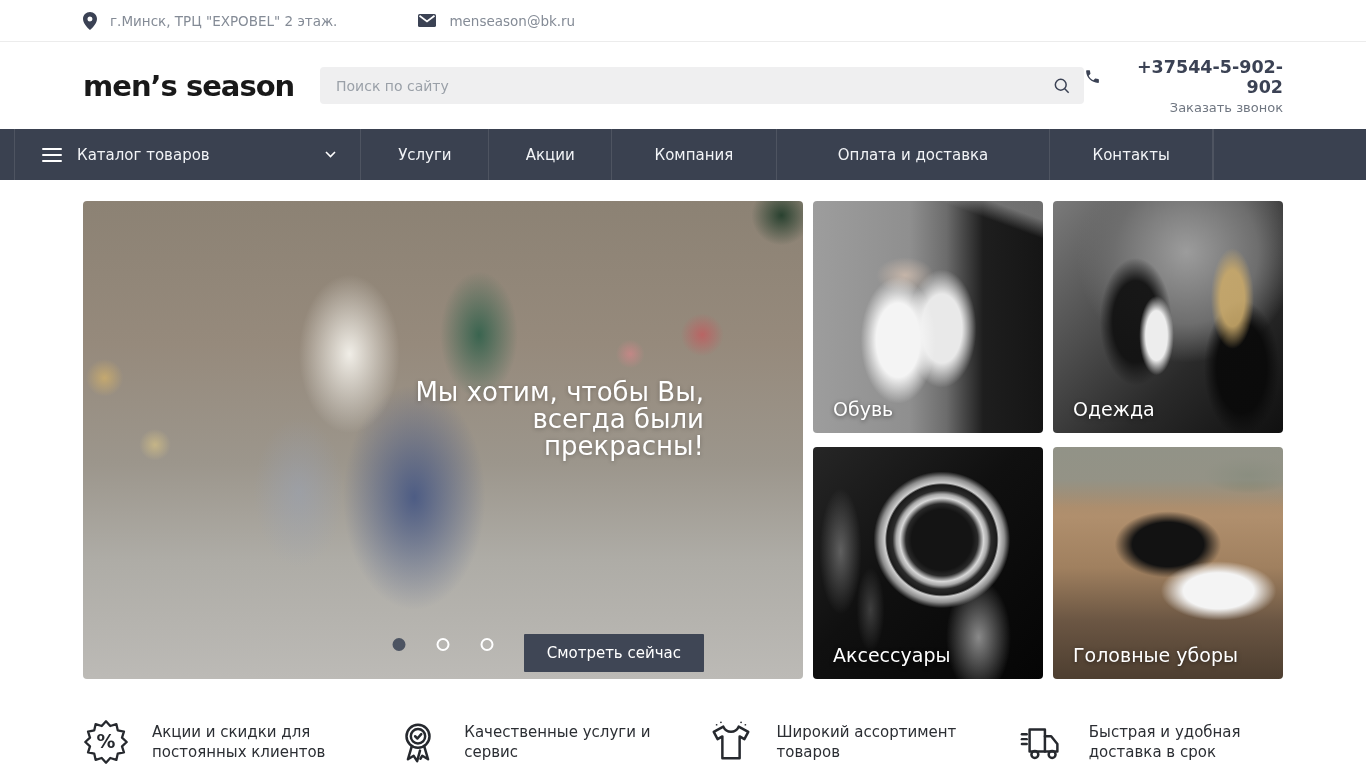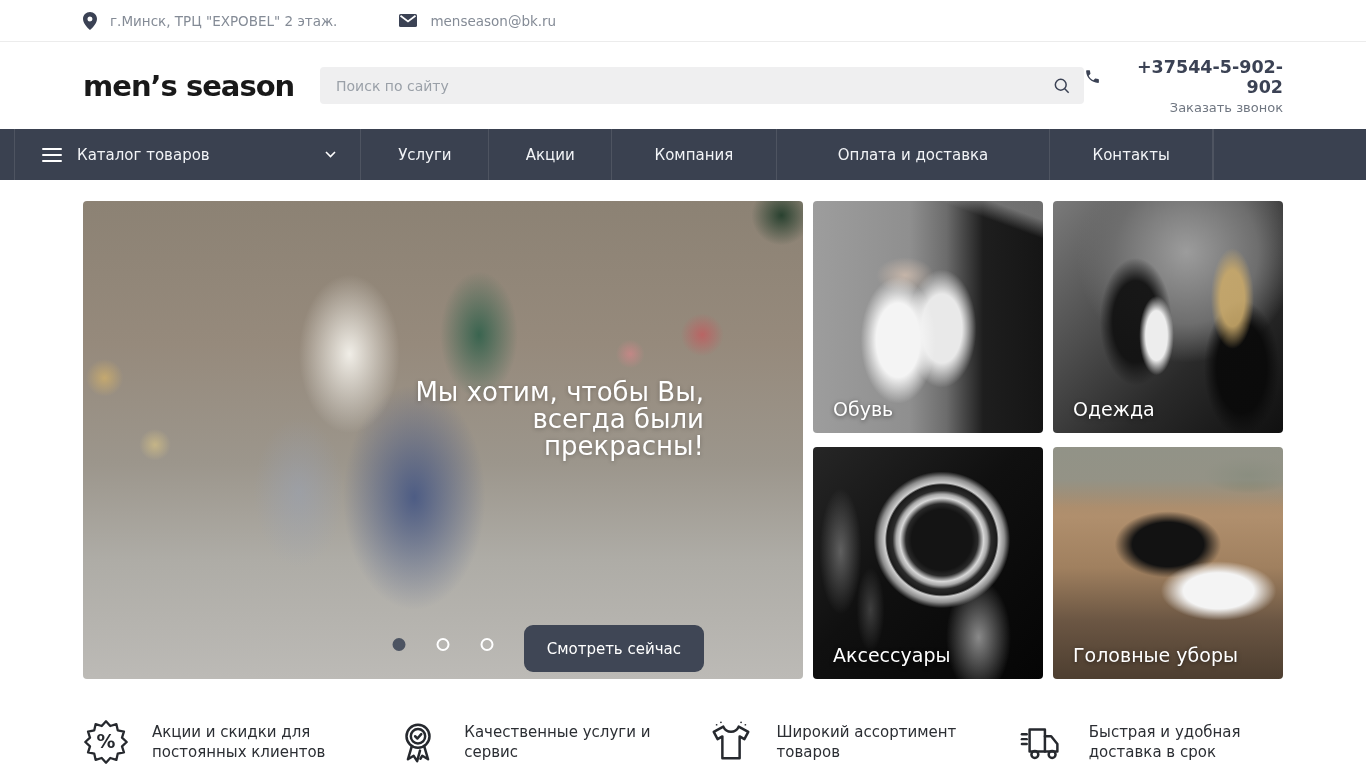--- a/index.html
+++ b/index.html
@@ -4,21 +4,21 @@
 <style>
   * { margin:0; padding:0; box-sizing:border-box; }
   html,body { width:1366px; height:768px; overflow:hidden; background:#fff;
     font-family:"DejaVu Sans","Liberation Sans",sans-serif; }
   .container { width:1200px; margin:0 auto; }
 
   
   .topbar { height:42px; border-bottom:1px solid #ececec; background:#fff; }
   .topbar-inner { height:100%; display:flex; align-items:center; }
   .topbar-item { display:flex; align-items:center; gap:13px; color:#848b96; font-size:13.5px; }
-  .topbar-item + .topbar-item { margin-left:62px; }
+  .topbar-item + .topbar-item { margin-left:81px; }
   .tb-icon { display:flex; align-items:center; }
 
   
   .header-inner { height:87px; display:flex; align-items:center; }
   .logo { width:200px; font-size:29px; font-weight:900; letter-spacing:-1px; color:#191919;
     cursor:pointer; white-space:nowrap; }
   .search-wrap { position:relative; width:800px;margin-left:37px; }
   .search-input { width:100%; height:37px; background:#efeff0; border:none; border-radius:4px;
     padding:0 44px 0 16px; font-size:14px; color:#333; outline:none;
     font-family:"DejaVu Sans","Liberation Sans",sans-serif; }
@@ -52,22 +52,22 @@
       radial-gradient(circle 20px at 76% 32%, rgba(238,132,142,.5), rgba(238,132,142,0) 72%),
       radial-gradient(circle 26px at 3% 37%, rgba(226,186,100,.6), rgba(226,186,100,0) 72%),
       radial-gradient(circle 22px at 10% 51%, rgba(238,212,132,.5), rgba(238,212,132,0) 72%),
       radial-gradient(ellipse 70px 110px at 37% 32%, rgba(248,246,240,.92), rgba(248,246,240,0) 72%),
       radial-gradient(ellipse 54px 88px at 55% 28%, rgba(42,94,72,.85), rgba(42,94,72,0) 72%),
       radial-gradient(ellipse 95px 150px at 46% 62%, rgba(56,76,128,.8), rgba(56,76,128,0) 75%),
       radial-gradient(ellipse 60px 100px at 30% 61%, rgba(152,162,182,.5), rgba(152,162,182,0) 75%),
       linear-gradient(180deg,#8c8274 0%,#968a7c 30%,#9c968c 55%,#aeaca6 75%,#bcbab6 100%); }
   .hero-title { position:absolute; top:178px; right:99px; text-align:right; color:#fff;
     font-size:26px; line-height:1.04; font-weight:400; text-shadow:0 1px 4px rgba(0,0,0,.25); }
-  .hero-btn { position:absolute; right:99px; bottom:7px; height:47px; padding:0 23px;
-    background:#3f4655; color:#fff; font-size:15px; border:none; border-radius:9px; cursor:pointer;
+  .hero-btn { position:absolute; right:99px; bottom:7px; height:38px; padding:0 23px;
+    background:#3f4655; color:#fff; font-size:15px; border:none; border-radius:1px; cursor:pointer;
     font-family:"DejaVu Sans","Liberation Sans",sans-serif; }
   .dots { position:absolute; left:50%; transform:translateX(-50%); bottom:28px;
     display:flex; gap:31px; }
   .dot { width:13px; height:13px; border-radius:50%; border:2px solid #fff; background:transparent;
     cursor:pointer; }
   .dot.active { border-color:#4d5462; background:#4d5462; }
 
   .card { position:relative; border-radius:4px; overflow:hidden; cursor:pointer; }
   .card-label { position:absolute; left:20px; bottom:13px; color:#fff; font-size:19px;
     text-shadow:0 1px 4px rgba(0,0,0,.5); }

